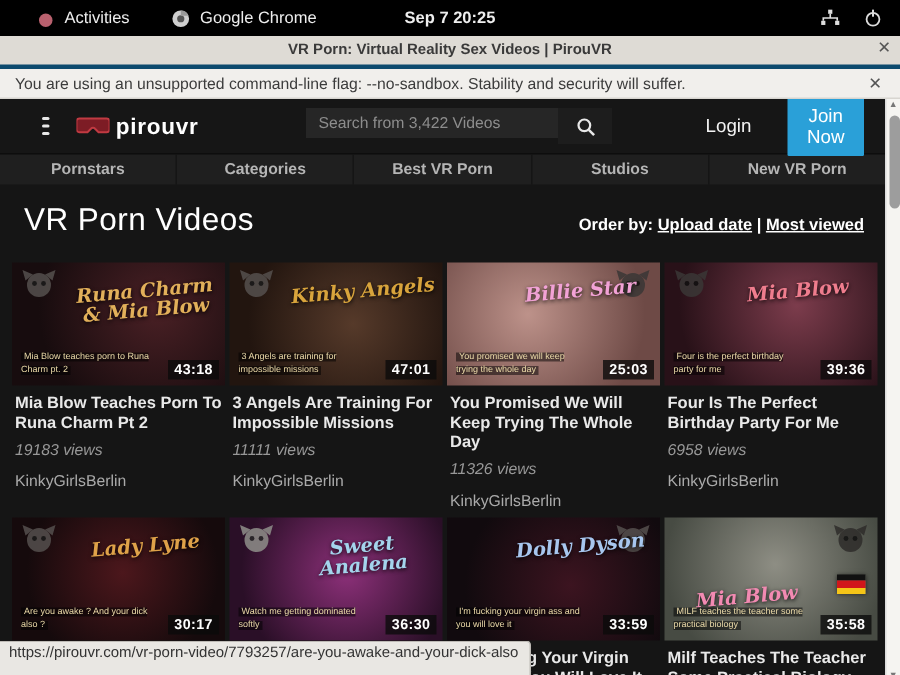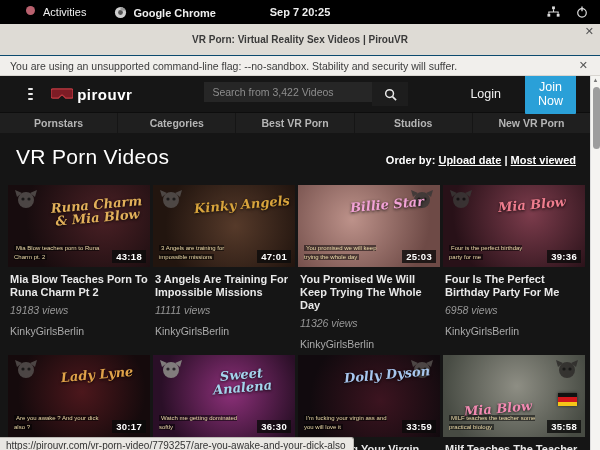--- a/index.html
+++ b/index.html
@@ -1,28 +1,28 @@
 <!DOCTYPE html>
 <html><head>
 <meta charset="utf-8">
 <style>
   * { margin:0; padding:0; box-sizing:border-box; }
   html,body { width:600px; height:450px; overflow:hidden; background:#000; font-family:"Liberation Sans", sans-serif; }
   #screen { position:relative; width:600px; height:450px; overflow:hidden; background:#000; }
 
   
   .sysbar { height:24px; background:#000; color:#eee; display:flex; align-items:center; font-size:11px; position:relative; }
-  .sysbar .left { display:flex; align-items:flex-start; gap:6px; padding-left:26px; }
+  .sysbar .left { display:flex; align-items:flex-end; gap:6px; padding-left:26px; }
   .rec-dot { width:9px; height:9px; border-radius:50%; background:#b9616e; display:inline-block; margin-right:2px; }
-  .chrome-item { display:flex; align-items:flex-end; gap:6px; margin-left:28px;font-weight:bold; }
+  .chrome-item { display:flex; align-items:center; gap:6px; margin-left:28px; }
   .clock { position:absolute; left:0; right:0; text-align:center; font-weight:bold; font-size:11px; pointer-events:none; }
   .sys-icons { margin-left:auto; display:flex; align-items:center; gap:16px; padding-right:12px; z-index:2; }
 
   
-  .tabstrip { height:32px; background:#dedbd5; display:flex; align-items:center; position:relative; border-bottom:1px solid #0c4a6e; }
+  .tabstrip { height:22px; background:#dedbd5; display:flex; align-items:center; position:relative; border-bottom:3px solid #0c4a6e; }
   .tabstrip .tab-title { flex:1; text-align:center; font-size:10px; color:#3a3a3a; font-weight:bold; }
   .tab-close { position:absolute; right:6px; top:1px; color:#555; font-size:11px; cursor:default; }
 
   
   .warnbar { height:20px; background:#f1efec; display:flex; align-items:center; font-size:10.5px; color:#3c3c3c; padding:0 10px; position:relative; border-bottom:1px solid #d8d5d0; }
   .warn-close { position:absolute; right:12px; color:#555; font-size:11px; }
 
   
   .viewport { position:relative; height:390px; background:#151515; overflow:hidden; }
   .vp-inner { position:absolute; left:0; top:0; right:10px; bottom:0; overflow:hidden; }

